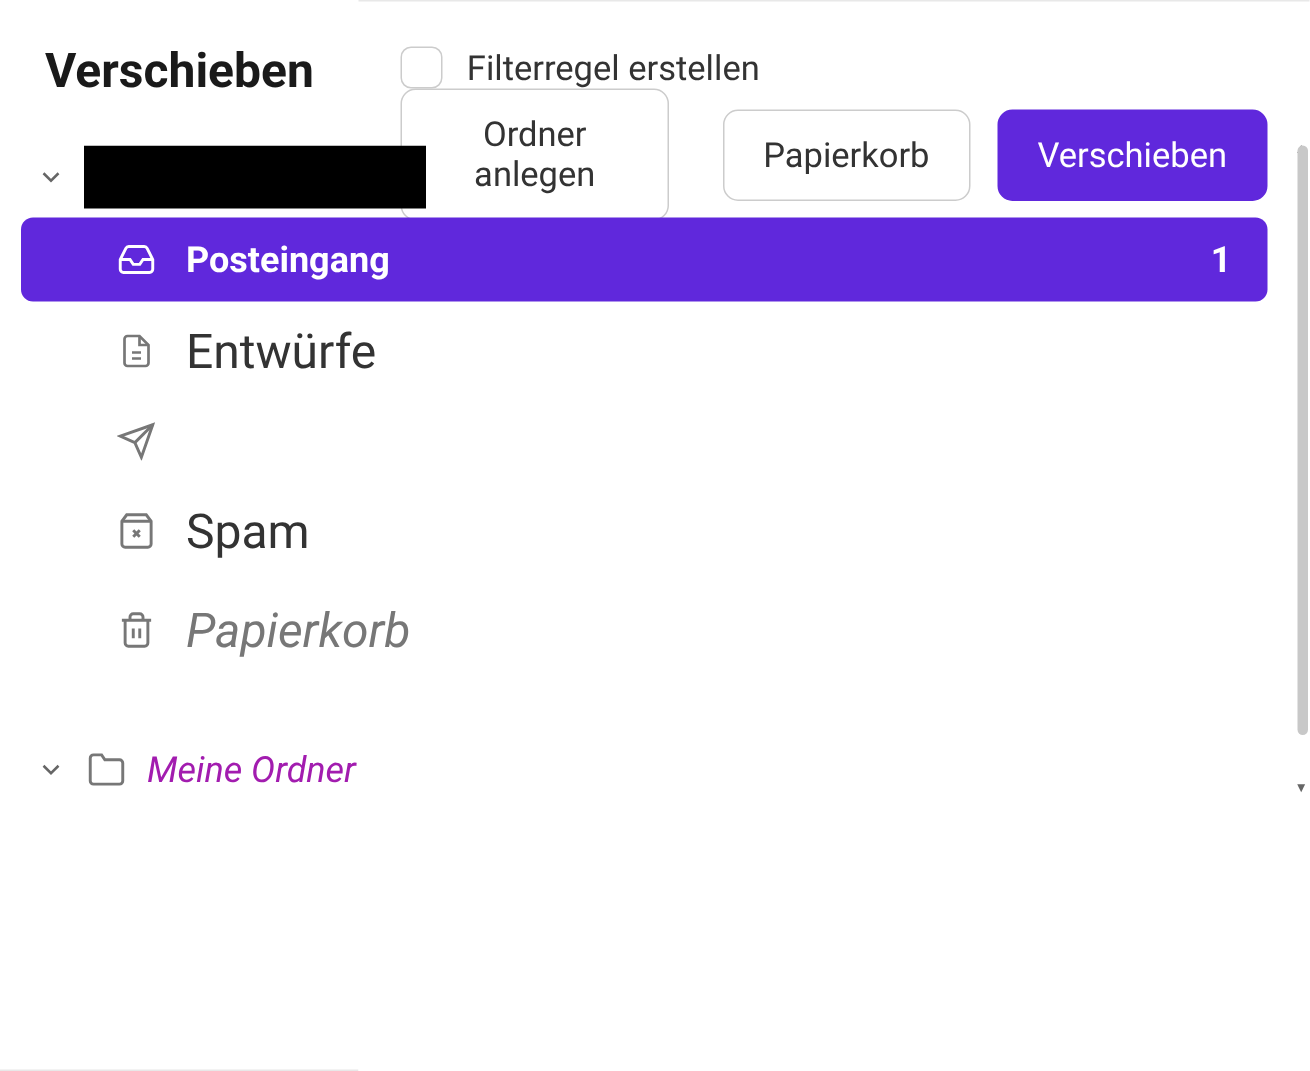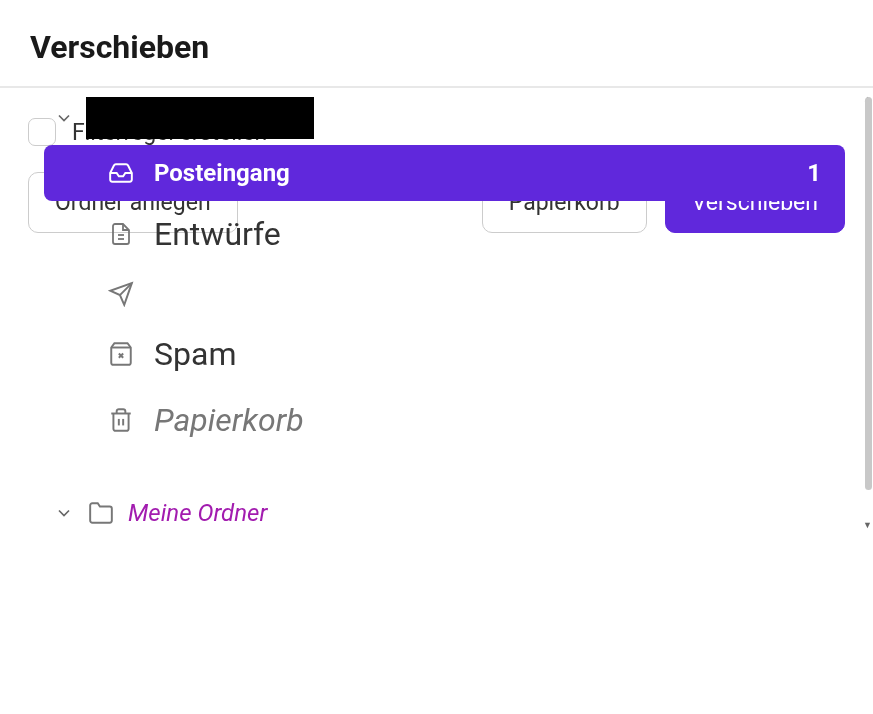--- a/index.html
+++ b/index.html
@@ -10,21 +10,21 @@
       background: #fff;
       overflow: hidden;
       position: relative;
     }
     .dialog {
       width: 873px;
       height: 714px;
       background: #fff;
       border-radius: 14px;
       display: flex;
-      flex-direction: column;
+      flex-direction: row;
       position: relative;
     }
     .header {
       padding: 28px 30px 20px 30px;
       border-bottom: 1px solid #e8e8e8;
     }
     .header-title {
       font-size: 32px;
       font-weight: 700;
       color: #1a1a1a;
@@ -139,21 +139,20 @@
     }
     .subfolder-label {
       font-size: 24px;
       color: #333;
     }
     .footer {
       border-top: 1px solid #e8e8e8;
       padding: 30px 28px 24px 28px;
       display: flex;
       flex-direction: column;
-      gap: 26px;
       background: #fff;
     }
     .checkbox-row {
       display: flex;
       align-items: center;
       gap: 16px;
     }
     .checkbox {
       width: 28px;
       height: 28px;
@@ -189,21 +188,20 @@
       border: 1.5px solid #6028dc;
       color: #fff;
     }
     .content-inner {
       position: absolute;
       top: 97px;
       left: 0;
       right: 14px;
       bottom: 182px;
       overflow: hidden;
-      margin-left: 30px;
     }
     .content-inner-scroll {
       position: relative;
       top: -6px;
     }
   </style>
 </head>
 <body>
 
 <div class="dialog">

